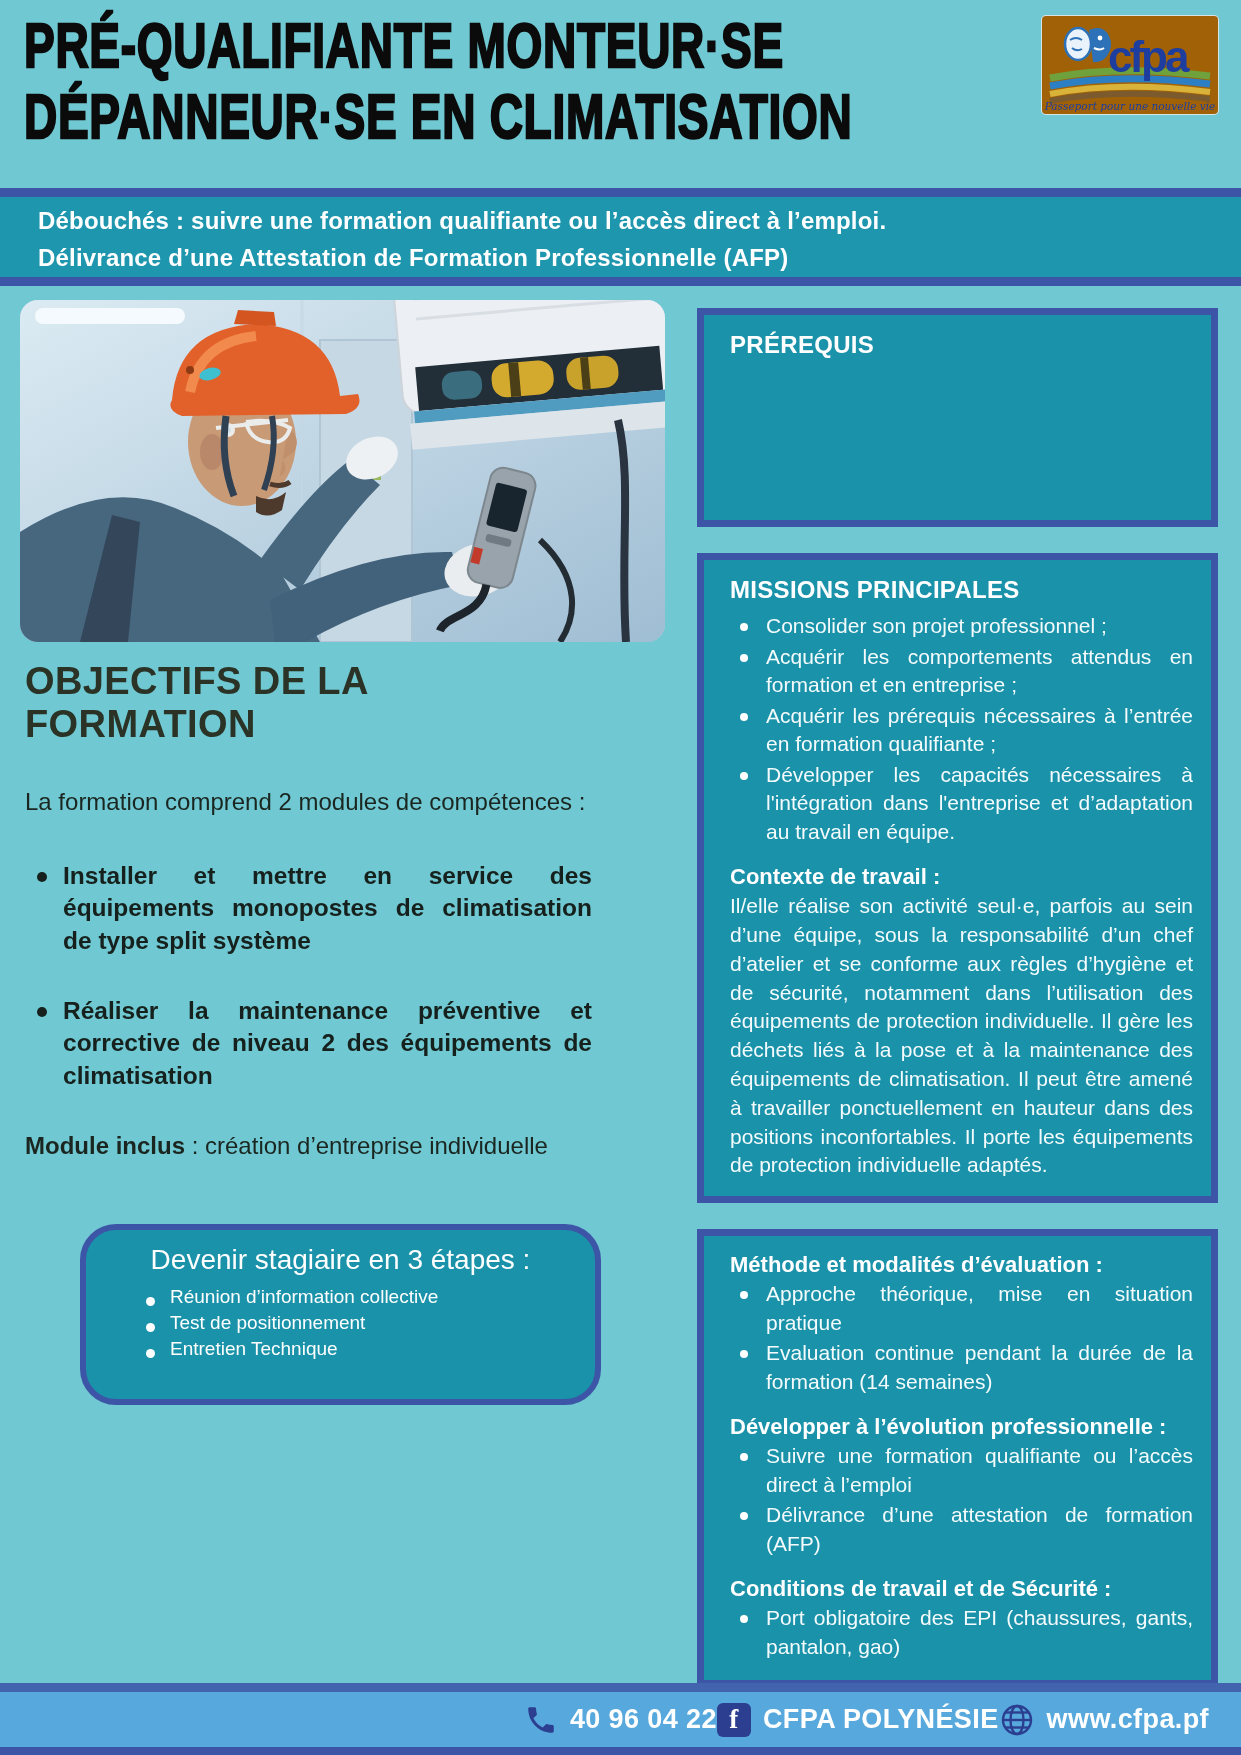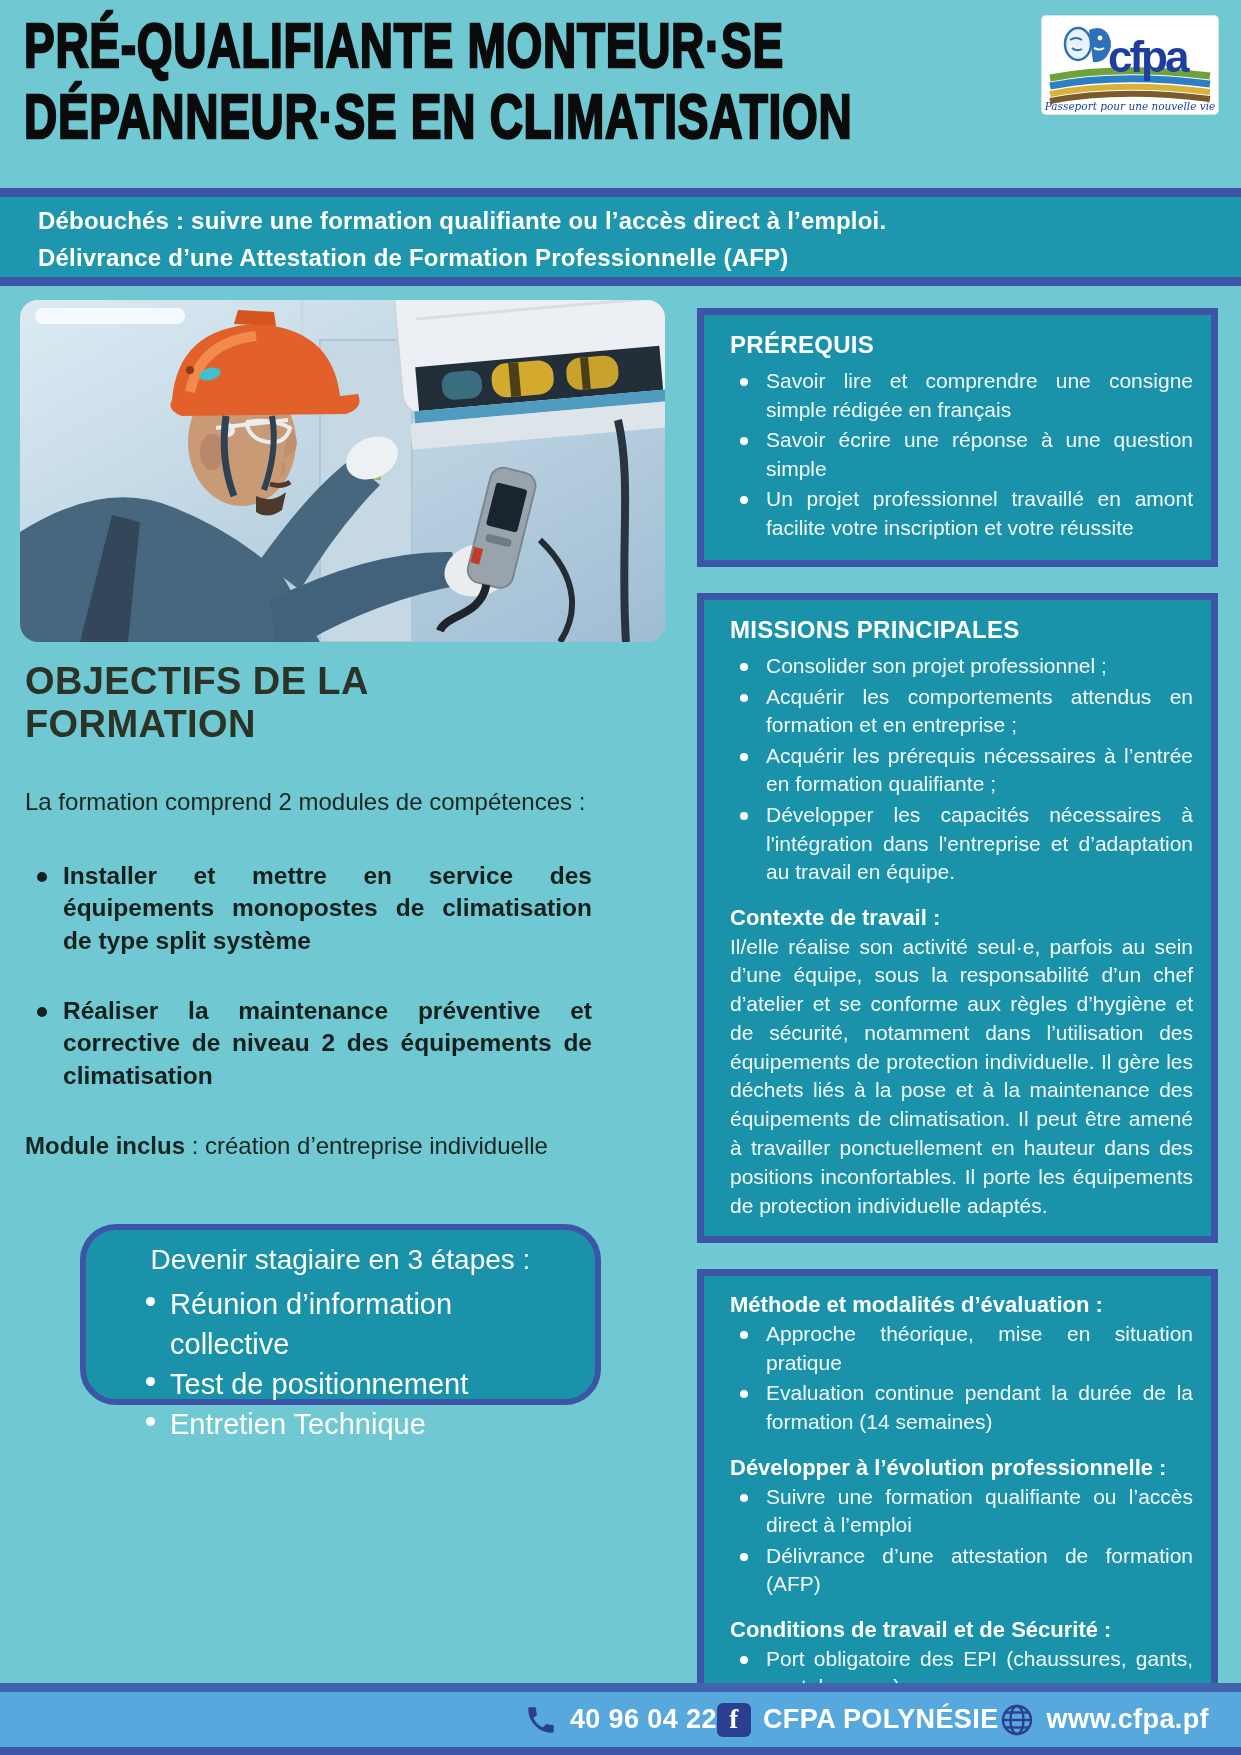--- a/index.html
+++ b/index.html
@@ -12,21 +12,21 @@
   
   .header{position:absolute;left:0;top:0;width:1241px;height:190px;background:#6FC8D2;}
   .main-title{
     position:absolute;left:24px;top:10px;width:1500px;margin:0;
     font-size:63px;line-height:1.13;font-weight:700;color:#0B0B0B;
     letter-spacing:1px;-webkit-text-stroke:2.4px #0B0B0B;
     transform:scaleX(0.73);transform-origin:0 0;white-space:nowrap;
   }
   .logo-box{
     position:absolute;left:1042px;top:16px;width:176px;height:98px;
-    background:#ffffff;border-radius:4px;box-shadow:0 0 0 1px #d7e4e8;
+    background:#a16207;border-radius:4px;box-shadow:0 0 0 1px #d7e4e8;
   }
 
   
   .divider{position:absolute;left:0;width:1241px;height:9px;background:#3D55A6;}
   .divider.top{top:188px;}
   .divider.mid{top:277px;}
   .band{
     position:absolute;left:0;top:197px;width:1241px;height:80px;background:#1E96AD;
     color:#ffffff;
   }
@@ -63,21 +63,21 @@
   .module-line strong{font-weight:700;}
 
   
   .steps-box{
     position:absolute;left:80px;top:1224px;width:521px;height:181px;box-sizing:border-box;
     background:#1A92AA;border:6px solid #3D55A6;border-radius:36px;color:#ffffff;
     padding:14px 24px 10px 24px;
   }
   .steps-box h3{margin:0 0 8px 0;text-align:center;font-size:28px;font-weight:400;}
   .steps-box ul{list-style:none;margin:0;padding:0 0 0 28px;}
-  .steps-box li{position:relative;padding-left:32px;font-size:29px;line-height:1.38;}
+  .steps-box li{position:relative;padding-left:32px;font-size:19px;line-height:1.38;}
   .steps-box li::before{
     content:"";position:absolute;left:8px;top:13px;width:9px;height:9px;border-radius:50%;background:#fff;
   }
 
   
   .right-col{position:absolute;left:697px;top:308px;width:521px;}
   .box{
     box-sizing:border-box;width:521px;background:#1A92AA;border:7px solid #3D55A6;
     color:#F4FBFC;padding:12px 18px 16px 26px;
   }
@@ -249,25 +249,20 @@
       <li>Réunion d’information collective</li>
       <li>Test de positionnement</li>
       <li>Entretien Technique</li>
     </ul>
   </div>
 
   <div class="right-col">
 
     <div class="box" style="min-height:219px">
       <h3>PRÉREQUIS</h3>
-      <ul>
-        <li>Savoir lire et comprendre une consigne simple rédigée en français</li>
-        <li>Savoir écrire une réponse à une question simple</li>
-        <li>Un projet professionnel travaillé en amont facilite votre inscription et votre réussite</li>
-      </ul>
     </div>
 
     <div class="box">
       <h3>MISSIONS PRINCIPALES</h3>
       <ul class="mb">
         <li>Consolider son projet professionnel ;</li>
         <li>Acquérir les comportements attendus en formation et en entreprise ;</li>
         <li>Acquérir les prérequis nécessaires à l’entrée en formation qualifiante ;</li>
         <li>Développer les capacités nécessaires à l'intégration dans l'entreprise et d’adaptation au travail en équipe.</li>
       </ul>

